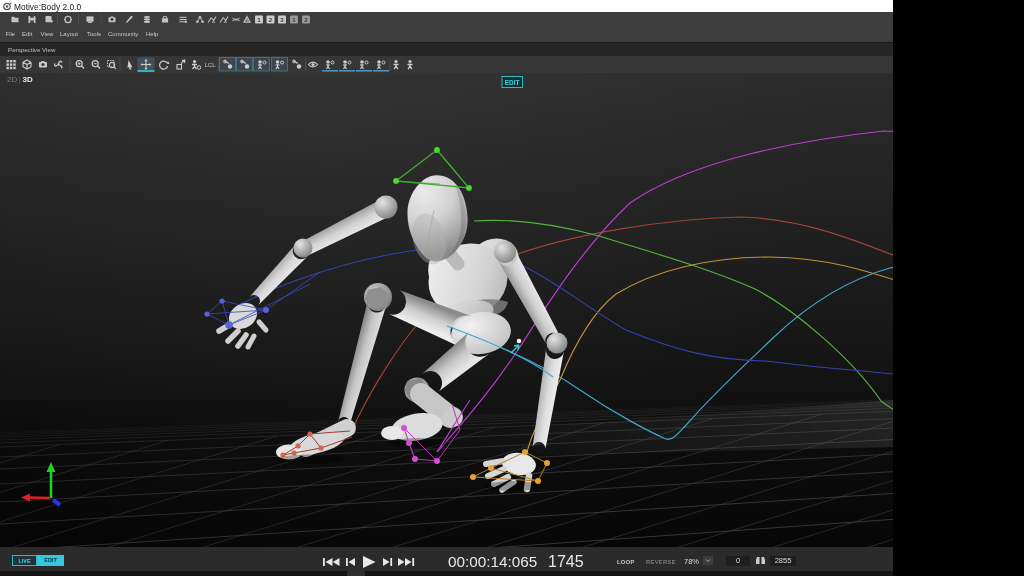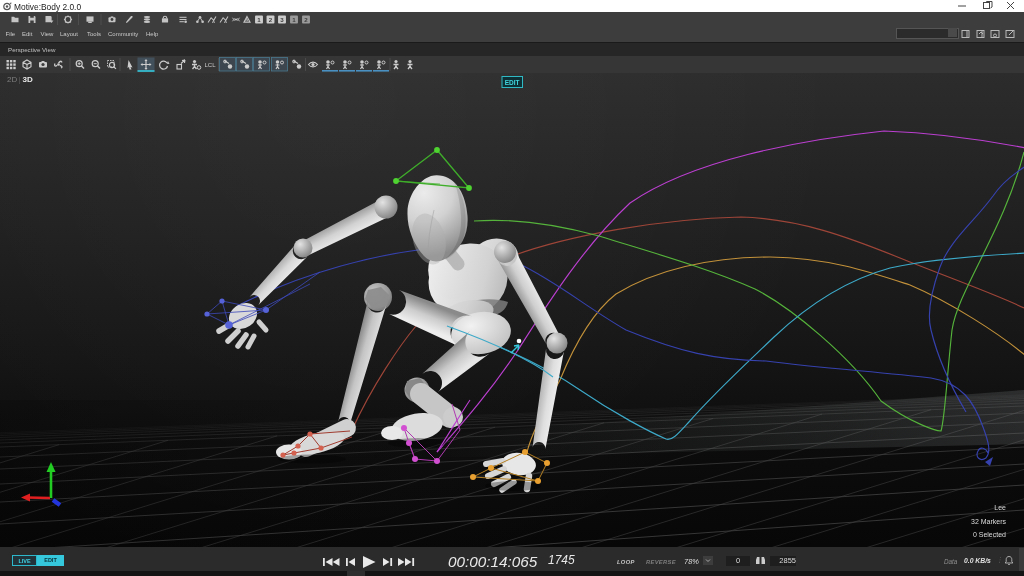--- a/index.html
+++ b/index.html
@@ -1,29 +1,29 @@
 <!DOCTYPE html>
 <html><head>
 <meta charset="utf-8">
 <style>
 html,body{margin:0;padding:0;background:#000;}
-#app{position:relative;width:1024px;height:576px;overflow:hidden;font-family:"Liberation Sans",sans-serif;background:#111;}
+#app{position:relative;width:860px;height:576px;overflow:hidden;font-family:"Liberation Sans",sans-serif;background:#111;padding-left:33px;}
 .abs{position:absolute;}
 #titlebar{left:0;top:0;width:1024px;height:12px;background:#ffffff;}
 #titletext{left:14px;top:1.5px;font-size:8.4px;color:#1a1a1a;}
 #toolbar{left:0;top:12px;width:1024px;height:15px;background:#3d3d3d;}
 #menubar{left:0;top:27px;width:1024px;height:15px;background:#3d3d3d;}
 .menuitem{position:absolute;font-size:6px;color:#c9c9c9;}
 #tabbar{left:0;top:42px;width:1024px;height:14px;background:#262626;border-top:1px solid #1a1a1a;box-sizing:border-box;}
 #tabtext{left:8px;top:46px;font-size:6.2px;color:#c0c0c0;}
 #vtoolbar{left:0;top:56px;width:1024px;height:17px;background:#363636;}
 #viewport{left:0;top:73px;}
 #playbar{left:0;top:547px;width:1024px;height:24px;background:#2b2b2b;}
 #bottomstrip{left:0;top:571px;width:1024px;height:5px;background:#141414;}
-.pbtext{position:absolute;color:#e8e8e8;font-style:italic;}
+.pbtext{position:absolute;color:#e8e8e8;}
 </style>
 </head>
 <body>
 <div id="app">
 <div id="titlebar" class="abs"></div>
 <svg class="abs" style="left:3px;top:2px" width="9" height="9" viewBox="0 0 9 9">
       <circle cx="4" cy="4.5" r="3.2" fill="none" stroke="#555" stroke-width="1.2"></circle>
       <circle cx="4" cy="4.5" r="1.2" fill="#555"></circle>
       <path d="M6.5,1 L8.5,0.5 L8,2.5" fill="#555"></path>
     </svg>
@@ -540,36 +540,36 @@
 <svg class="abs" style="left:318px;top:552px" width="100" height="20" viewBox="0 0 100 20">
       <g fill="#e8e8e8">
 <path d="M5,6 L5,14 L6.8,14 L6.8,6 Z M14.5,6 L7.5,10 L14.5,14 Z M21.5,6 L14.8,10 L21.5,14 Z"></path>
 <path d="M28,6 L28,14 L29.8,14 L29.8,6 Z M37,6 L30.5,10 L37,14 Z"></path>
 <path d="M45,4 L57.5,10 L45,16 Z"></path>
 <path d="M65,6 L71.5,10 L65,14 Z M72.3,6 L72.3,14 L74.1,14 L74.1,6 Z"></path>
 <path d="M80,6 L86.5,10 L80,14 Z M87,6 L93.5,10 L87,14 Z M94.3,6 L94.3,14 L96.1,14 L96.1,6 Z"></path>
 </g>
     </svg>
 <div class="pbtext" style="left:448px;top:553px;font-size:15.3px;letter-spacing:0px">00:00:14:065</div>
-<div class="pbtext" style="left:548px;top:553px;font-size:12px">1745</div>
+<div class="pbtext" style="left:548px;top:553px;font-size:16px">1745</div>
 <div class="pbtext" style="left:617px;top:558.5px;font-size:5.8px;font-weight:bold;color:#c9c9c9;letter-spacing:0.3px">LOOP</div>
 <div class="pbtext" style="left:646px;top:558.5px;font-size:5.8px;font-weight:bold;color:#7d7d7d;letter-spacing:0.3px">REVERSE</div>
 <div class="pbtext" style="left:684px;top:557px;font-size:7.5px;color:#dddddd">78%</div>
 <div class="abs" style="left:703px;top:556px;width:10px;height:9px;background:#3d3d3d"></div>
 <svg class="abs" style="left:703px;top:556px" width="10" height="9">
       <path d="M3,3.5 L5,5.5 L7,3.5" stroke="#aaa" fill="none"></path>
     </svg>
 <div class="abs" style="left:726px;top:555.5px;width:24px;height:10px;background:#1e1e1e;text-align:center;font-size:7.5px;color:#ddd;line-height:10px">0</div>
 <svg class="abs" style="left:755px;top:556px" width="11" height="9" viewBox="0 0 11 9">
       <g fill="#cccccc">
         <path d="M2,1 L4.5,1 L4.5,8 L1,8 L1,4 Z"></path>
         <path d="M6.5,1 L9,1 L10,4 L10,8 L6.5,8 Z"></path>
       </g>
     </svg>
-<div class="abs" style="left:770px;top:555.5px;width:26px;height:10px;background:#1e1e1e;text-align:right;font-size:7.5px;color:#ddd;line-height:10px">2855</div>
+<div class="abs" style="left:770px;top:555.5px;width:26px;height:10px;background:#1e1e1e;text-align:center;font-size:7.5px;color:#ddd;line-height:10px">2855</div>
 <div class="pbtext" style="left:944px;top:558px;font-size:6.3px;color:#8f8f8f">Data</div>
 <div class="pbtext" style="left:964px;top:557px;font-size:6.8px;font-weight:bold;color:#e0e0e0">0.0 KB/s</div>
 <div class="pbtext" style="left:996px;top:556px;font-size:7px;color:#666">⋮</div>
 <svg class="abs" style="left:1004px;top:555px" width="10" height="11" viewBox="0 0 10 11">
       <path d="M5,1.5 C3,1.5 2.2,3 2.2,4.5 L2.2,6.5 L1.2,8 L8.8,8 L7.8,6.5 L7.8,4.5 C7.8,3 7,1.5 5,1.5 Z" fill="none" stroke="#bbb" stroke-width="0.9"></path>
       <path d="M4,9 a1,1 0 0 0 2,0" fill="#bbb"></path>
     </svg>
 <div class="abs" style="left:1019px;top:548px;width:5px;height:23px;background:#3a3a3a"></div>
 <div id="bottomstrip" class="abs"></div>
 <div class="abs" style="left:347px;top:571px;width:18px;height:5px;background:#2e2e2e"></div>

